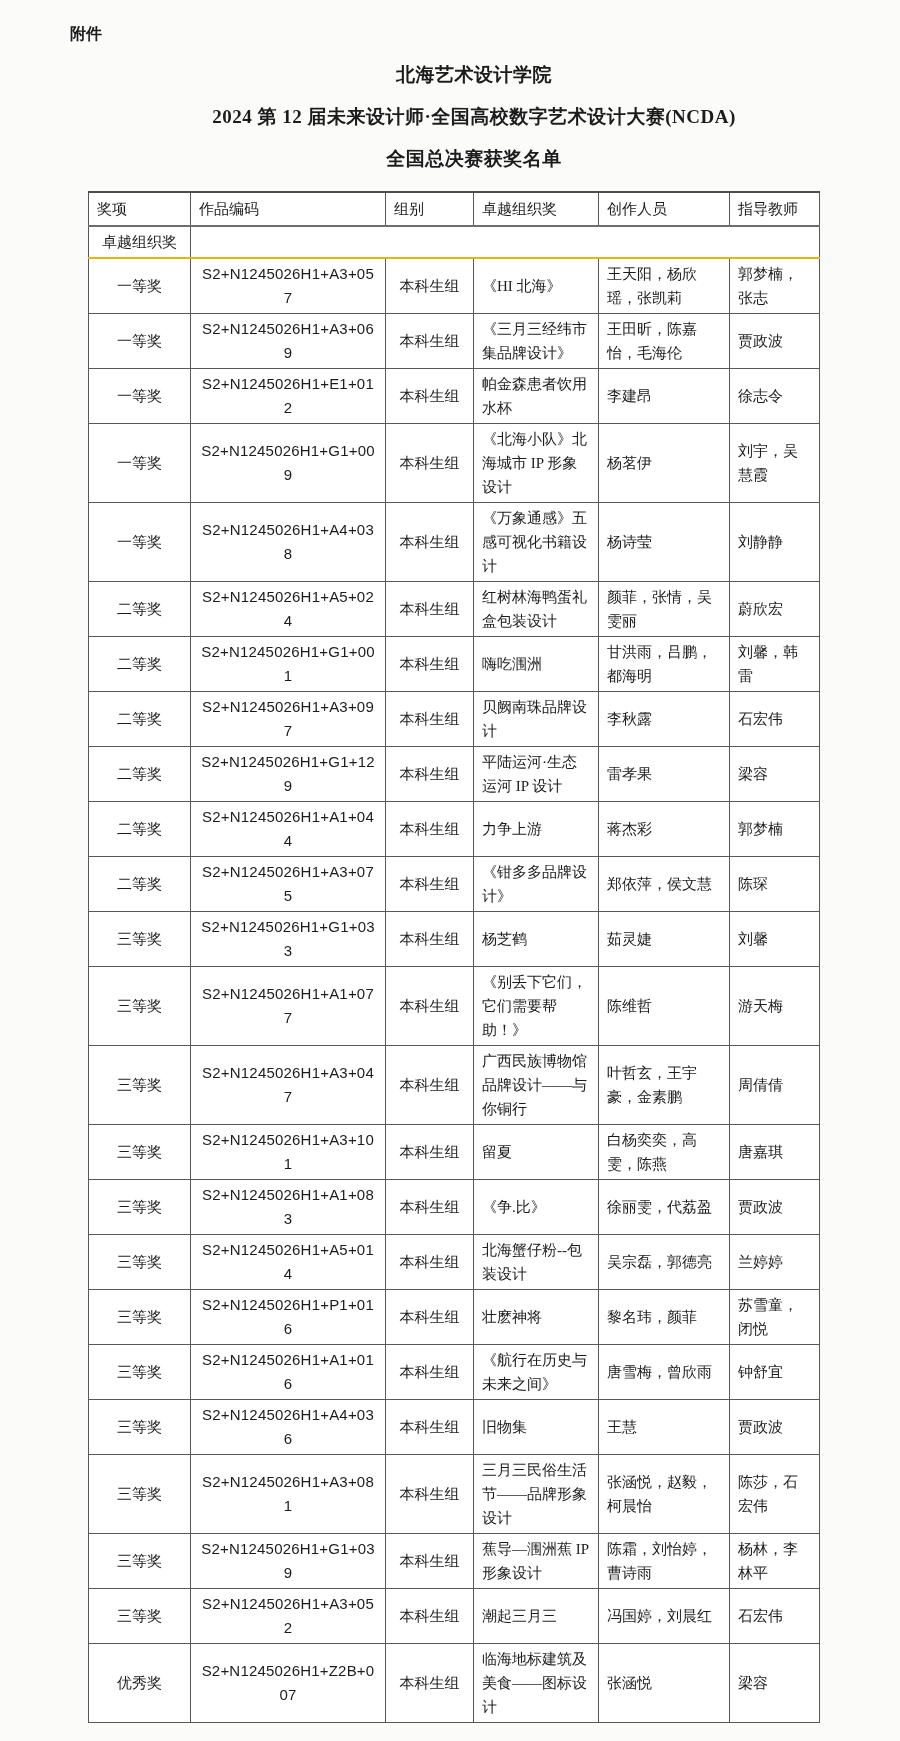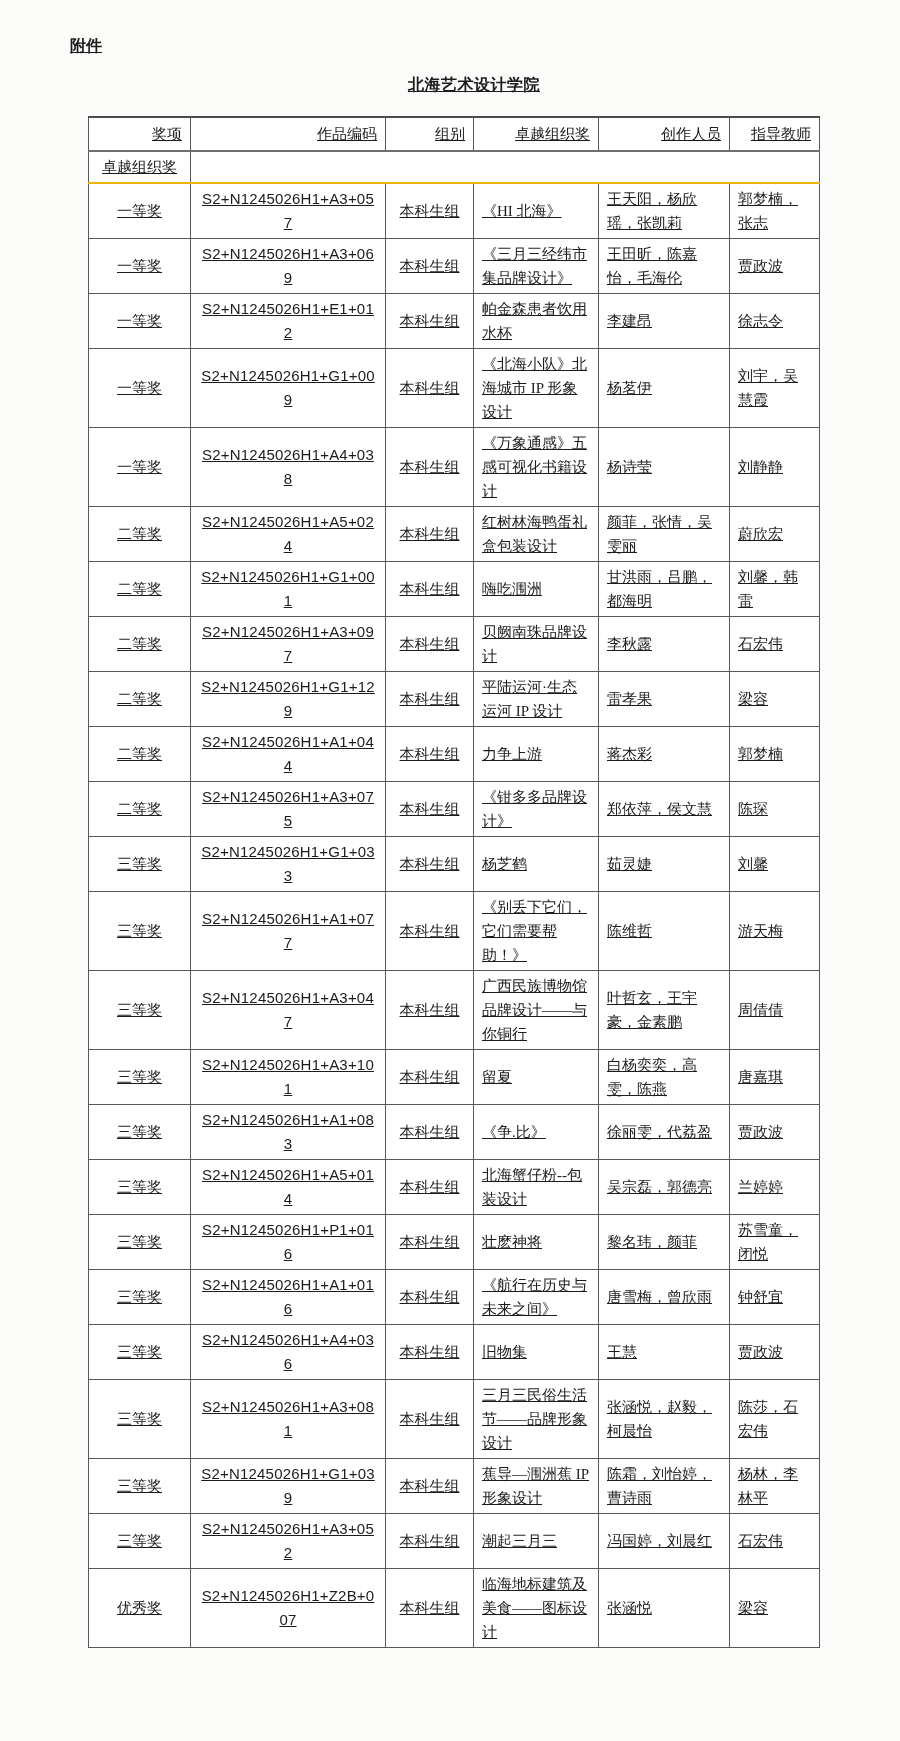--- a/index.html
+++ b/index.html
@@ -3,30 +3,30 @@
 <meta charset="utf-8">
 <style>
   html,body{margin:0;padding:0;}
   body{
     width:900px;height:1741px;
     background:#fbfbfa;
     color:#1c1c1c;
     font-family:"Liberation Serif","DejaVu Serif",serif;
     overflow:hidden;
   }
-  .page{padding-top:36px;text-decoration:underline;}
+  .page{padding-top:24px;}
   .attachment{
     margin-left:70px;
     font-weight:bold;
     font-size:16px;
   }
   .titles{text-align:center;margin-top:20px;}
   .title{
     font-weight:bold;
-    font-size:16px;
+    font-size:19px;
     line-height:1.0;
     margin-bottom:23px;
     letter-spacing:0.5px;
     margin-left:48px;
   }
   table.awards{
     border-collapse:collapse;
     table-layout:fixed;
     margin-left:88px;
     margin-top:10px;
@@ -38,21 +38,21 @@
     padding:3px 8px;
     font-size:15px;
     line-height:1.6;
     vertical-align:middle;
     word-break:break-word;
   }
   .awards thead th{
     border-top:2px solid #4c4c4c;
     border-bottom:2px solid #6d6d6d;
     font-weight:normal;
-    text-align:right;
+    text-align:left;
     height:26px;
   }
   .awards tr.section-row td{
     border-bottom:2px solid #eab308;
     height:24px;
   }
   .c-center{text-align:center;}
   .c-left{text-align:left;}
   .c-code{
     font-family:"Liberation Sans","DejaVu Sans",sans-serif;
@@ -62,20 +62,22 @@
   }
 </style>
 </head>
 <body>
 
 <div class="page">
   <div class="attachment">附件</div>
 
   <div class="titles">
     <div class="title">北海艺术设计学院</div>
+    <div class="title">2024 第 12 届未来设计师·全国高校数字艺术设计大赛(NCDA)</div>
+    <div class="title">全国总决赛获奖名单</div>
   </div>
 
   <table class="awards">
     <colgroup>
       <col style="width:102px">
       <col style="width:195px">
       <col style="width:88px">
       <col style="width:125px">
       <col style="width:131px">
       <col style="width:90px">

